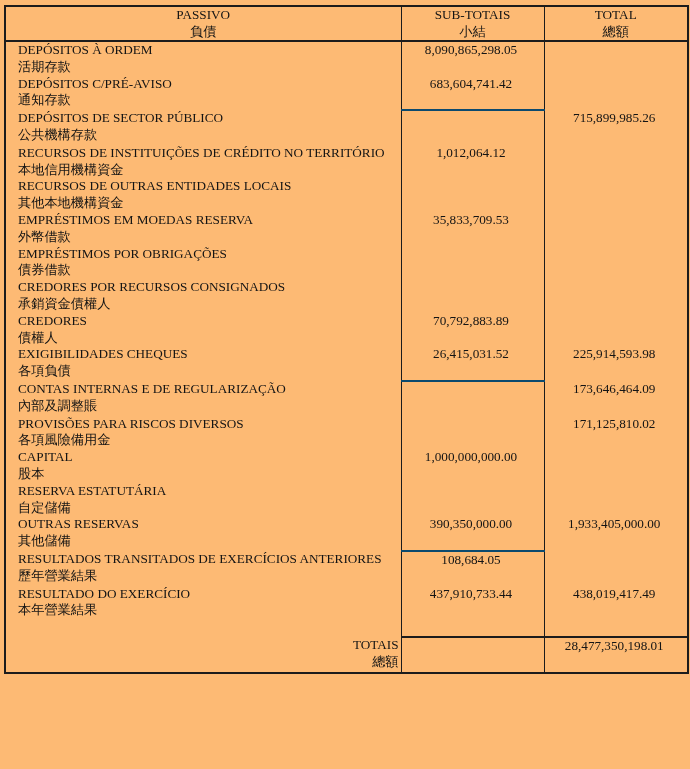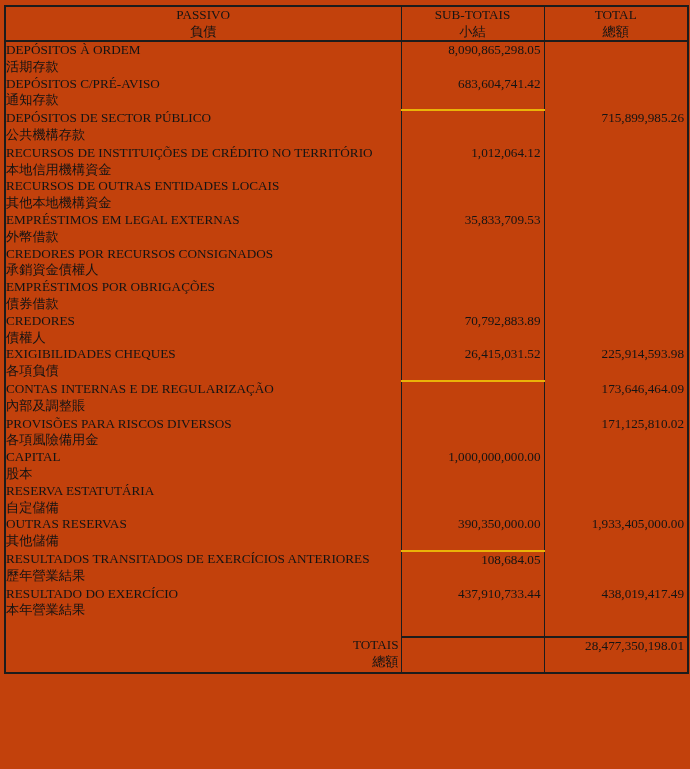--- a/index.html
+++ b/index.html
@@ -1,20 +1,20 @@
 <!DOCTYPE html>
 <html><head>
 <meta charset="utf-8">
 <style>
   html, body { margin: 0; padding: 0; background: #ffffff; }
   .page {
     width: 690px; height: 769px;
     box-sizing: border-box;
     padding: 5px 3px 0 4px;
-    background: #c2410c;
+    background: #fdba74;
     font-family: "Liberation Serif", "DejaVu Serif", serif;
     color: #141414;
     position: relative;
     overflow: hidden;
   }
   table.sheet {
     width: 683px;
     border-collapse: collapse;
     table-layout: fixed;
     border: 2px solid #1c1c1c;
@@ -25,30 +25,30 @@
   th, td { padding: 0; vertical-align: top; font-weight: normal; }
   .vline { border-right: 1px solid #1c1c1c; }
   thead th {
     height: 33px;
     text-align: center;
     border-bottom: 2px solid #1c1c1c;
     font-size: 13.2px;
   }
   thead .hl { line-height: 16.5px; height: 16.5px; }
   tbody td { height: 33.6px; font-size: 13.2px; }
-  .name-cell { padding-left: 0; margin-left: 15px; }
+  .name-cell { padding-left: 12px; margin-left: 15px; }
   .name-pt { line-height: 16.8px; height: 16.8px; white-space: nowrap; overflow: hidden; }
   .name-zh { line-height: 16.8px; height: 16.8px; white-space: nowrap; overflow: hidden; }
   .cell-subtotal, .cell-total {
-    text-align: right;
+    text-align: center;
     padding-right: 3px;
     line-height: 16.8px;
     white-space: nowrap;
   }
-  .rule-above { border-top: 2px solid #eab308; }
+  .rule-above { border-top: 2px solid #0c4a6e; }
   tr.spacer td { height: 17px; }
   tfoot td { height: 34px; font-size: 13.2px; }
   .totals-name { text-align: right; padding-right: 2px; }
   .totals-name .name-pt, .totals-name .name-zh { white-space: nowrap; text-align: right; }
   .totals-rule { border-top: 2px solid #1c1c1c; }
 </style>
 </head>
 <body>
 
 <div class="page">
@@ -116,40 +116,40 @@
     <td class="vline name-cell">
       <div class="name-pt">RECURSOS DE OUTRAS ENTIDADES LOCAIS</div>
       <div class="name-zh">其他本地機構資金</div>
     </td>
     <td class="vline cell-subtotal"></td>
     <td class="cell-total"></td>
   </tr>
 
   <tr>
     <td class="vline name-cell">
-      <div class="name-pt">EMPRÉSTIMOS EM LEGAL EXTERNAS</div>
+      <div class="name-pt">EMPRÉSTIMOS EM MOEDAS RESERVA</div>
       <div class="name-zh">外幣借款</div>
     </td>
     <td class="vline cell-subtotal">35,833,709.53</td>
+    <td class="cell-total"></td>
+  </tr>
+
+  <tr>
+    <td class="vline name-cell">
+      <div class="name-pt">EMPRÉSTIMOS POR OBRIGAÇÕES</div>
+      <div class="name-zh">債券借款</div>
+    </td>
+    <td class="vline cell-subtotal"></td>
     <td class="cell-total"></td>
   </tr>
 
   <tr>
     <td class="vline name-cell">
       <div class="name-pt">CREDORES POR RECURSOS CONSIGNADOS</div>
       <div class="name-zh">承銷資金債權人</div>
-    </td>
-    <td class="vline cell-subtotal"></td>
-    <td class="cell-total"></td>
-  </tr>
-
-  <tr>
-    <td class="vline name-cell">
-      <div class="name-pt">EMPRÉSTIMOS POR OBRIGAÇÕES</div>
-      <div class="name-zh">債券借款</div>
     </td>
     <td class="vline cell-subtotal"></td>
     <td class="cell-total"></td>
   </tr>
 
 
   <tr>
     <td class="vline name-cell">
       <div class="name-pt">CREDORES</div>
       <div class="name-zh">債權人</div>

